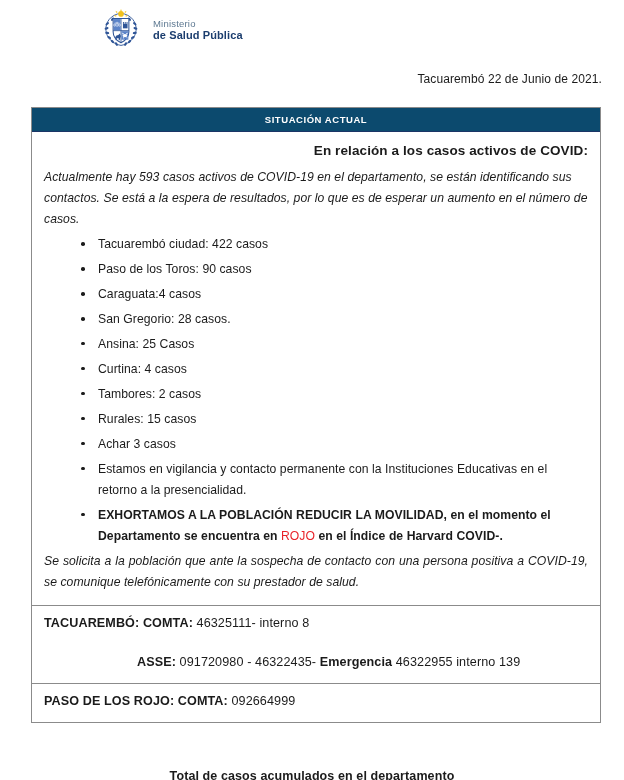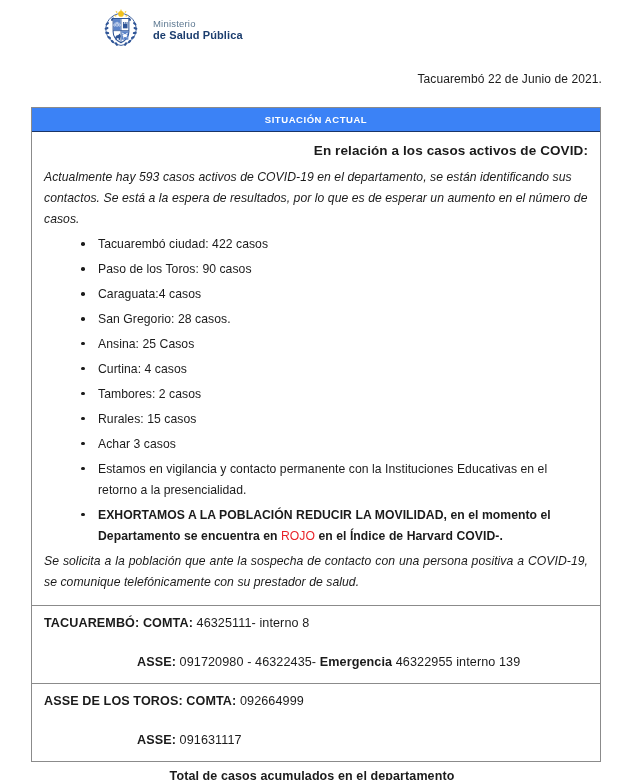--- a/index.html
+++ b/index.html
@@ -65,21 +65,21 @@
   .doc-table {
     position: absolute;
     left: 31px;
     top: 107px;
     width: 570px;
     border: 1px solid #8b8b8b;
     box-sizing: border-box;
     background: #fff;
   }
   .banner {
-    background: #3b82f6;
+    background: #0c4a6e;
     color: #ffffff;
     text-align: center;
     font-size: 9.5px;
     font-weight: bold;
     letter-spacing: .55px;
     padding: 6px 0 6px;
     border-bottom: 1px solid #1b3566;
   }
 
   .section-body {
@@ -281,21 +281,20 @@
       </ul>
 
     <p class="para justify">Se solicita a la población que ante la sospecha de contacto con una persona positiva a COVID-19, se comunique telefónicamente con su prestador de salud.</p>
   </div>
 
   <div class="contact-row" id="contact-block-0">
       <div class="contact-line"><span class="city">TACUAREMBÓ:   </span><span class="provider">COMTA:</span><span> 46325111- interno 8</span></div>
       <div class="contact-line indent-1"><span class="provider">ASSE:</span><span> 091720980 - 46322435- </span><span class="provider">Emergencia</span><span> 46322955 interno 139</span></div>
     </div>
   <div class="contact-row" id="contact-block-1">
-      <div class="contact-line"><span class="city">ASSE DE LOS TOROS:   </span><span class="provider">COMTA:</span><span> 092664999</span></div>
-      <div class="contact-line indent-1"><span class="provider">ASSE:</span><span> 091631117</span></div>
+      <div class="contact-line"><span class="city">PASO DE LOS ROJO:   </span><span class="provider">COMTA:</span><span> 092664999</span></div>
     </div>
 
 </div>
 
 <div class="footer-clip">
   <div class="footer-text">Total de casos acumulados en el departamento</div>
 </div>
 
 </body></html>

